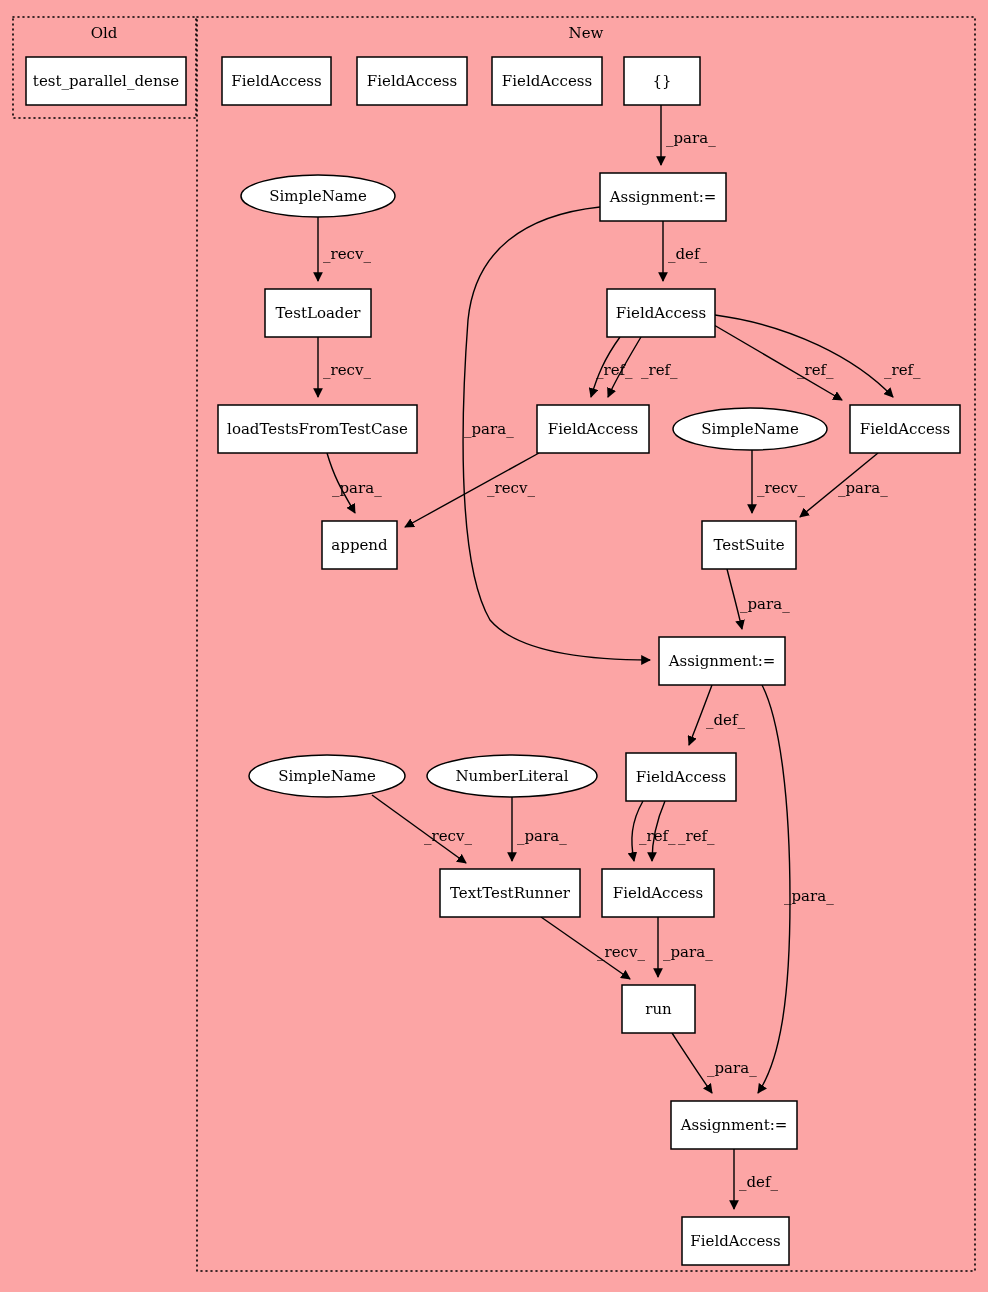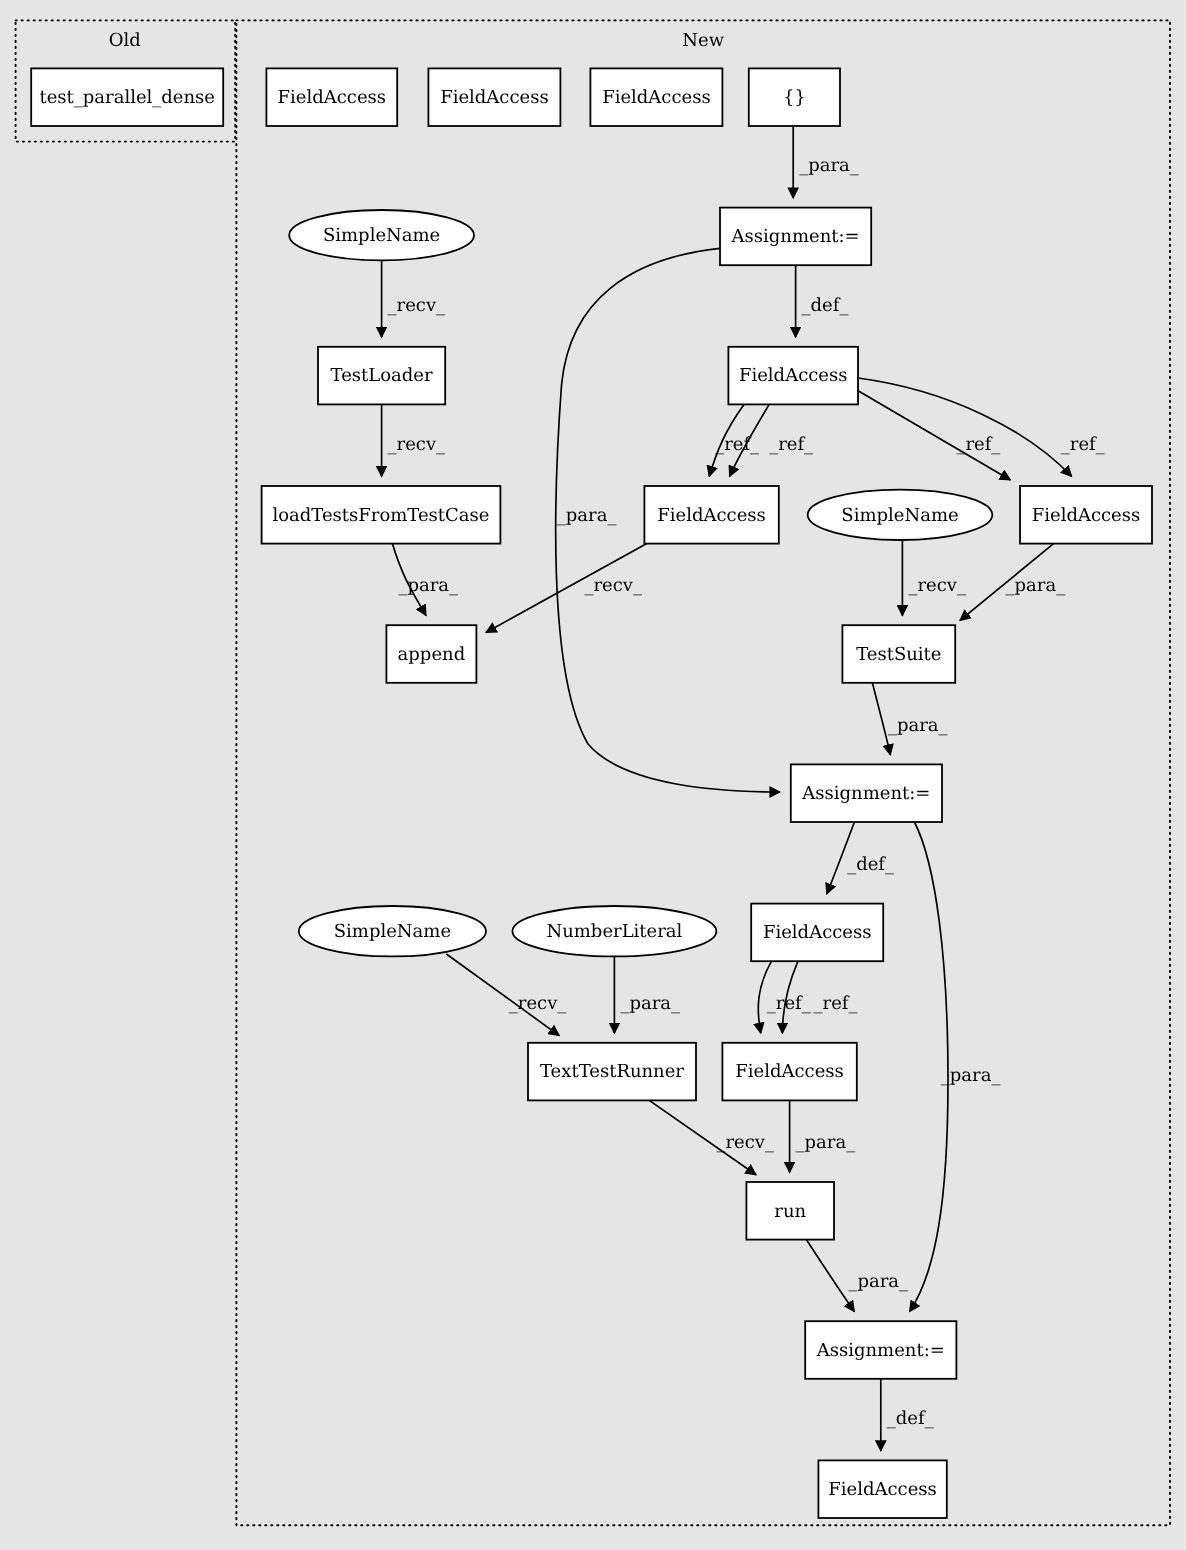--- a/index.html
+++ b/index.html
@@ -4,21 +4,21 @@
 <style>
   html, body {
     margin: 0;
     padding: 0;
     background: #ffffff;
   }
   #canvas-wrap {
     position: relative;
     width: 988px;
     height: 1292px;
-    background: #e5e5e5;
+    background: #fca5a5;
     font-family: "DejaVu Serif", "Liberation Serif", serif;
   }
   svg.graph {
     display: block;
     width: 988px;
     height: 1292px;
   }
   .cluster-box {
     fill: none;
     stroke: #000000;

